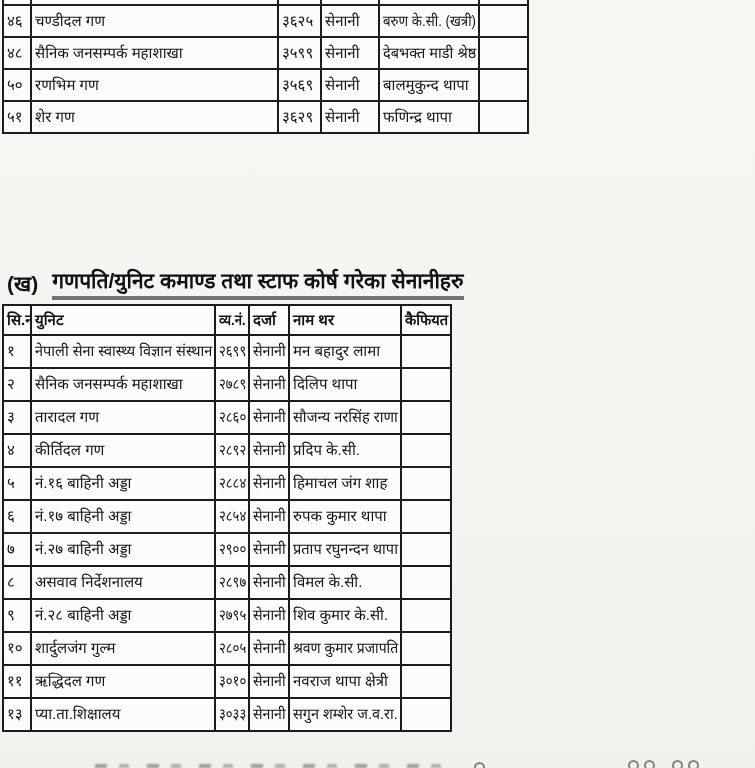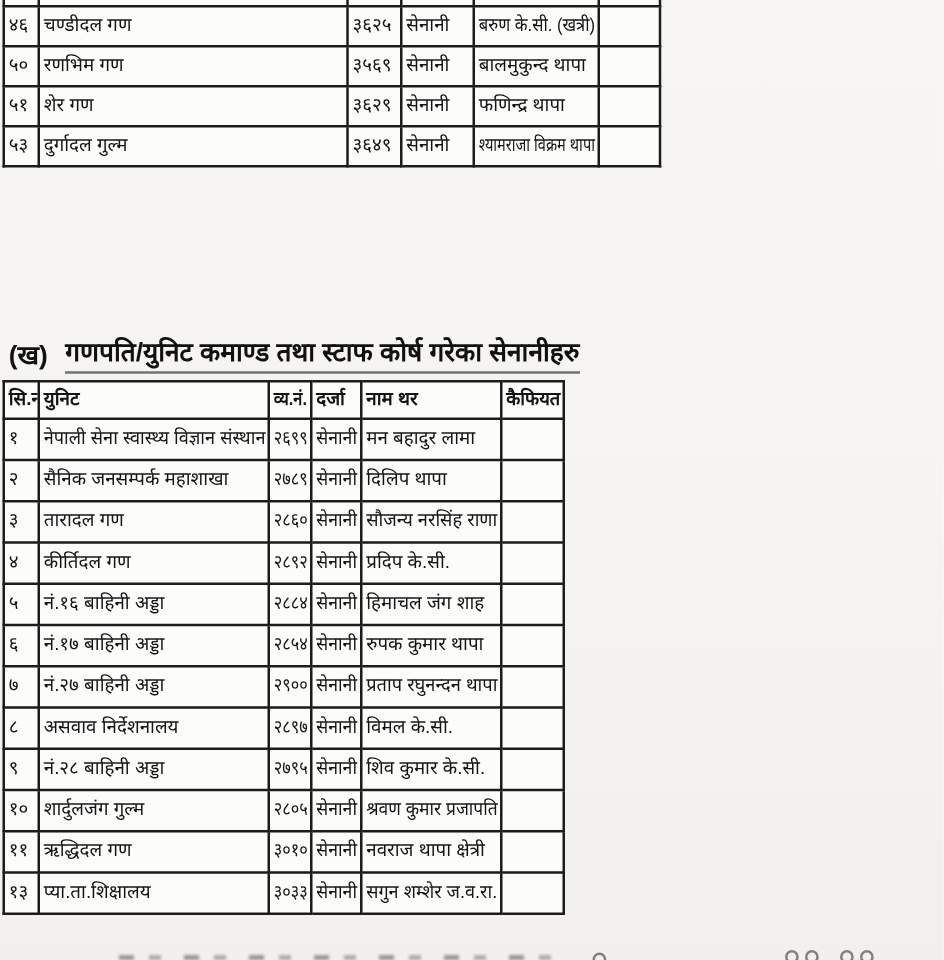--- a/index.html
+++ b/index.html
@@ -35,21 +35,21 @@
   table.t2 td{height:31px;}
   table.t2 tr.hdr td{height:28px;font-weight:bold;}
 
   .fit{display:inline-block;white-space:nowrap;transform-origin:left center;}
 
   .heading{
     position:absolute;left:7px;top:264px;width:740px;height:38px;
     font-size:21px;font-weight:bold;color:#111;
     display:flex;align-items:center;gap:14px;white-space:nowrap;
   }
-  .heading .u{border-bottom:2px solid #737373;padding-bottom:2px;}
+  .heading .u{border-bottom:4px solid #737373;padding-bottom:2px;}
 
   
   .cut-smudge{
     position:absolute;left:95px;top:764px;width:360px;height:4px;
     background:repeating-linear-gradient(90deg,
       rgba(45,45,45,.45) 0 12px, rgba(45,45,45,0) 12px 24px,
       rgba(45,45,45,.35) 24px 34px, rgba(45,45,45,0) 34px 52px);
     filter:blur(1.2px);
   }
   .cut-dot{
@@ -87,20 +87,28 @@
         <tr>
           <td>४६</td>
           <td><span class="fit">चण्डीदल गण</span></td>
           <td>३६२५</td>
           <td><span class="fit">सेनानी</span></td>
           <td><span class="fit" style="transform: scaleX(0.886);">बरुण के.सी. (खत्री)</span></td>
           <td></td>
         </tr>
 
 
+        <tr>
+          <td>४८</td>
+          <td><span class="fit">सैनिक जनसम्पर्क महाशाखा</span></td>
+          <td>३५९९</td>
+          <td><span class="fit">सेनानी</span></td>
+          <td><span class="fit" style="transform: scaleX(0.969);">देबभक्त माडी श्रेष्ठ</span></td>
+          <td></td>
+        </tr>
 
 
         <tr>
           <td>५०</td>
           <td><span class="fit">रणभिम गण</span></td>
           <td>३५६९</td>
           <td><span class="fit">सेनानी</span></td>
           <td><span class="fit">बालमुकुन्द थापा</span></td>
           <td></td>
         </tr>
@@ -108,28 +116,20 @@
         <tr>
           <td>५१</td>
           <td><span class="fit">शेर गण</span></td>
           <td>३६२९</td>
           <td><span class="fit">सेनानी</span></td>
           <td><span class="fit">फणिन्द्र थापा</span></td>
           <td></td>
         </tr>
 
 
-        <tr>
-          <td>५३</td>
-          <td><span class="fit">दुर्गादल गुल्म</span></td>
-          <td>३६४९</td>
-          <td><span class="fit">सेनानी</span></td>
-          <td><span class="fit" style="transform: scaleX(0.775);">श्यामराजा विक्रम थापा</span></td>
-          <td></td>
-        </tr>
       </tbody>
   </table>
 
   <div class="heading">
     <span>(ख)</span>
     <span class="u">गणपति/युनिट कमाण्ड तथा स्टाफ कोर्ष गरेका सेनानीहरु</span>
   </div>
 
   <table class="doc t2">
     <colgroup>

